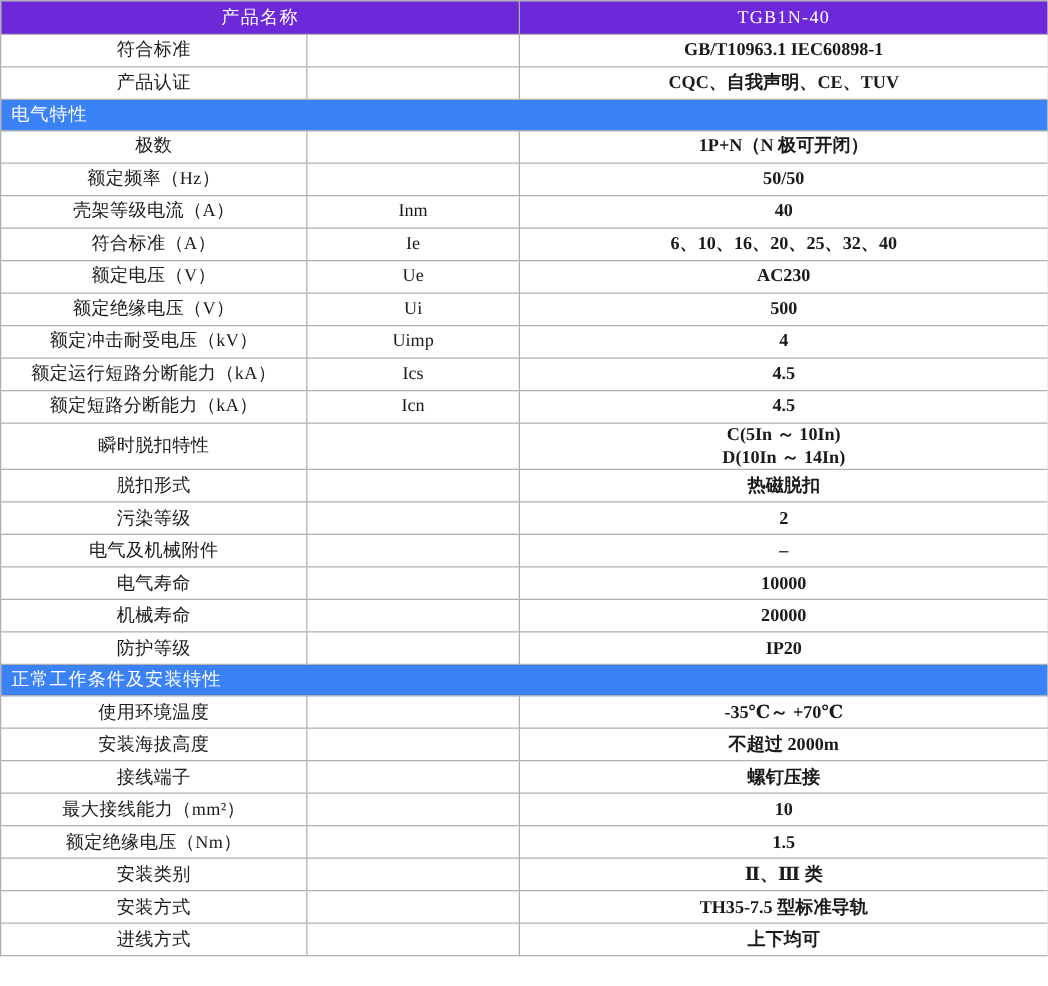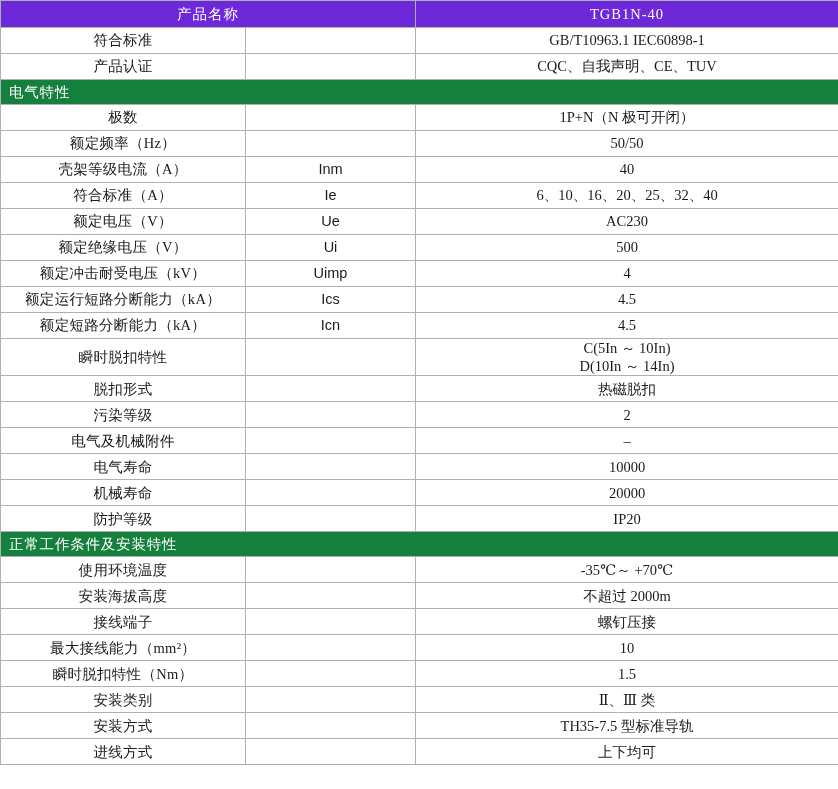--- a/index.html
+++ b/index.html
@@ -31,38 +31,39 @@
     vertical-align: middle;
     line-height: 1.25;
   }
   td.label {
     text-align: center;
     padding-left: 8px;
     letter-spacing: 0.3px;
   }
   td.symbol {
     text-align: center;
-    font-family: Liberation Sans, sans-serif;
+    font-family: Liberation Serif, serif;
   }
   td.value {
     text-align: center;
+    font-weight: bold;
   }
   tr.header td {
     background: #6d28d9;
     color: #ffffff;
     text-align: center;
     font-weight: normal;
     letter-spacing: 1px;
     height: 26px;
   }
   tr.header td.value {
     color: #ffffff;
   }
   tr.section td {
-    background: #15803d;
+    background: #3b82f6;
     color: #ffffff;
     text-align: left;
     padding-left: 8px;
     letter-spacing: 0.8px;
     height: 24px;
   }
   td.twoline {
     line-height: 1.45;
     padding-top: 2px;
     padding-bottom: 2px;
@@ -195,21 +196,21 @@
         <td class="label">接线端子</td>
         <td class="symbol"></td>
         <td class="value">螺钉压接</td>
       </tr>
       <tr>
         <td class="label">最大接线能力（mm²）</td>
         <td class="symbol"></td>
         <td class="value">10</td>
       </tr>
       <tr>
-        <td class="label">瞬时脱扣特性（Nm）</td>
+        <td class="label">额定绝缘电压（Nm）</td>
         <td class="symbol"></td>
         <td class="value">1.5</td>
       </tr>
       <tr>
         <td class="label">安装类别</td>
         <td class="symbol"></td>
         <td class="value">Ⅱ、Ⅲ 类</td>
       </tr>
       <tr>
         <td class="label">安装方式</td>

